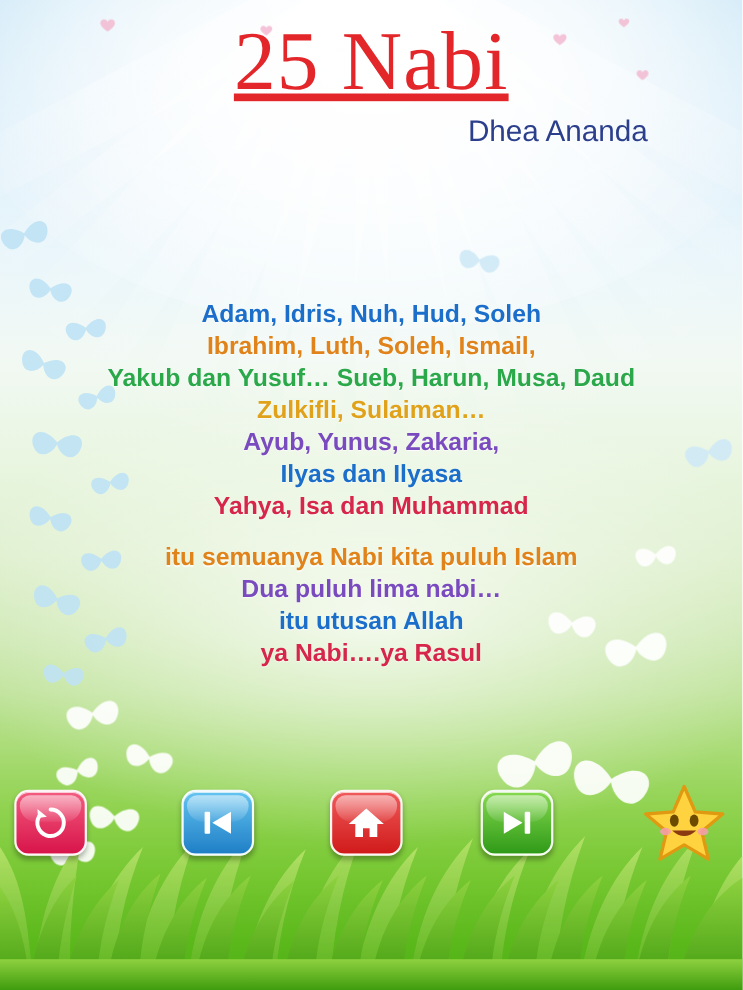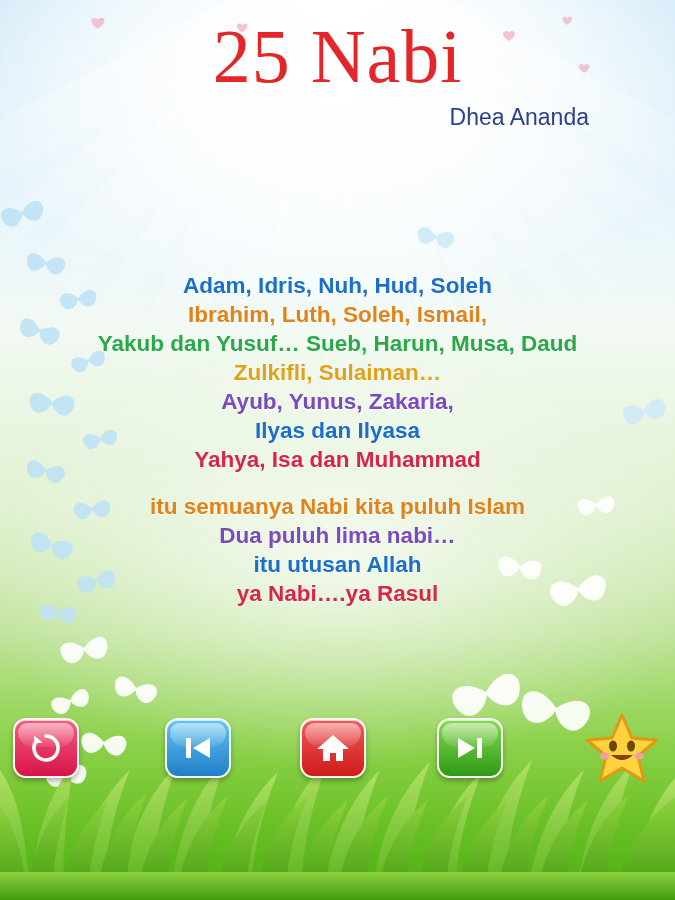--- a/index.html
+++ b/index.html
@@ -99,25 +99,26 @@
   }
   .app-title {
     font-family: "Liberation Serif", serif;
     font-size: 76px;
     line-height: 84px;
     color: #e3262a;
     letter-spacing: 1px;
     margin: 0;
     font-weight: 400;
     text-shadow: 0 1px 0 rgba(255,255,255,0.6);
+    text-decoration: underline;
   }
   .app-subtitle {
     margin: 6px 86px 0 0;
     text-align: right;
-    font-size: 23px;
+    font-size: 27px;
     color: #2b3f8c;
     font-weight: 400;
   }
 
   
   .lyrics {
     position: absolute;
     top: 271px;
     left: 0;
     width: 675px;

